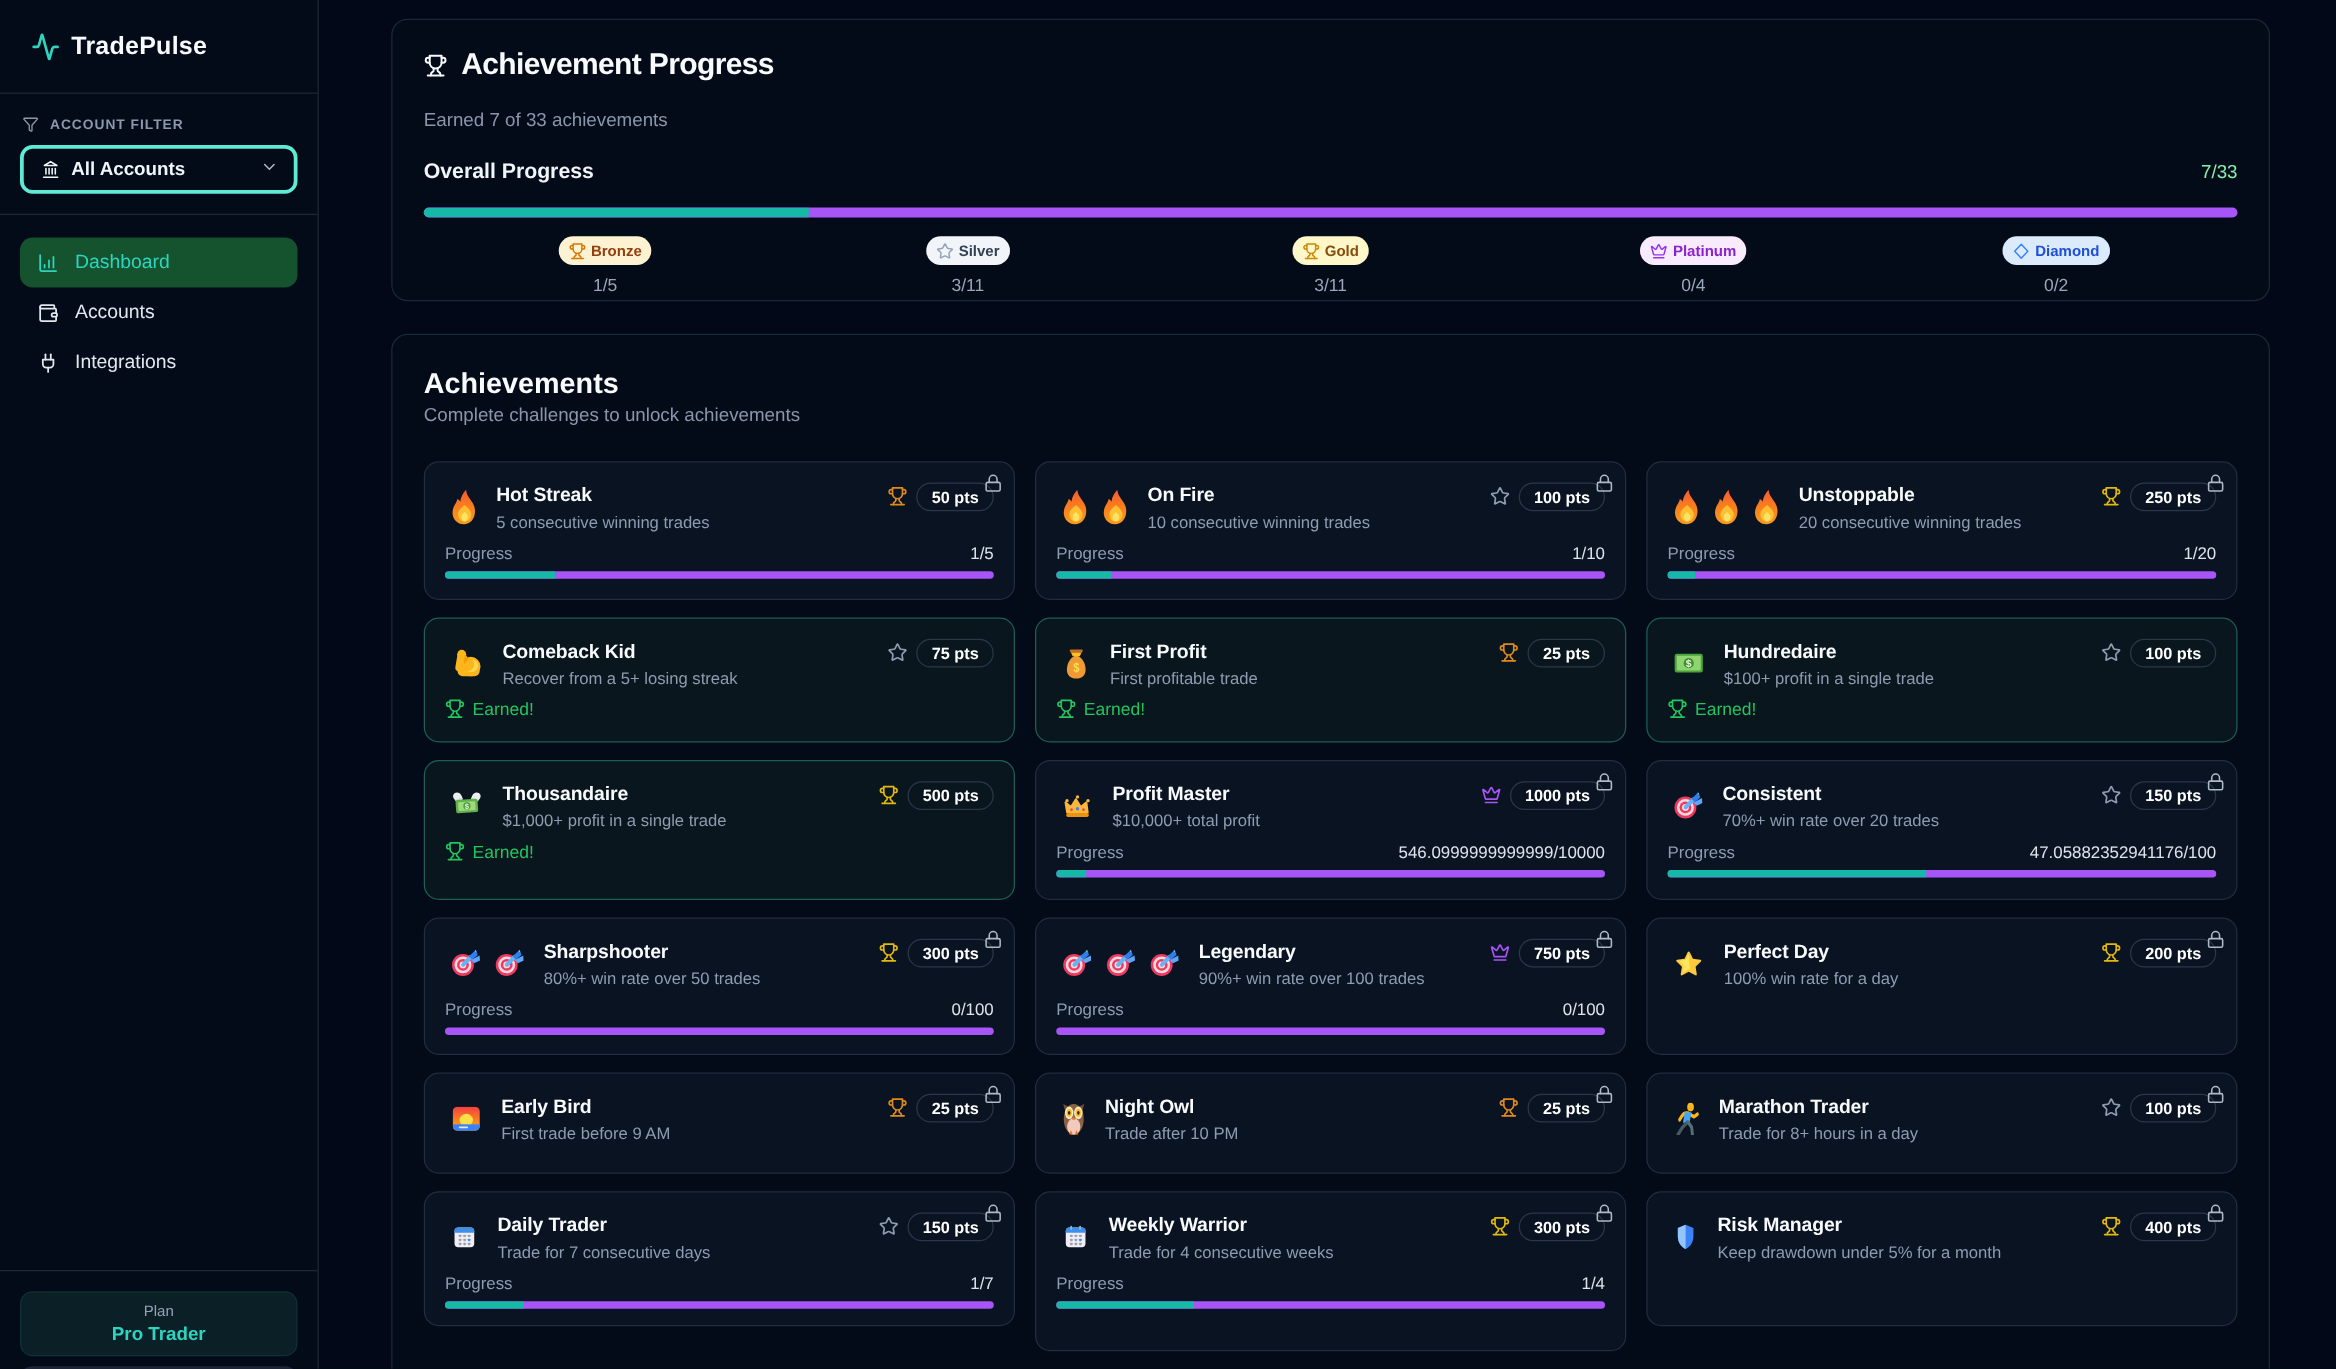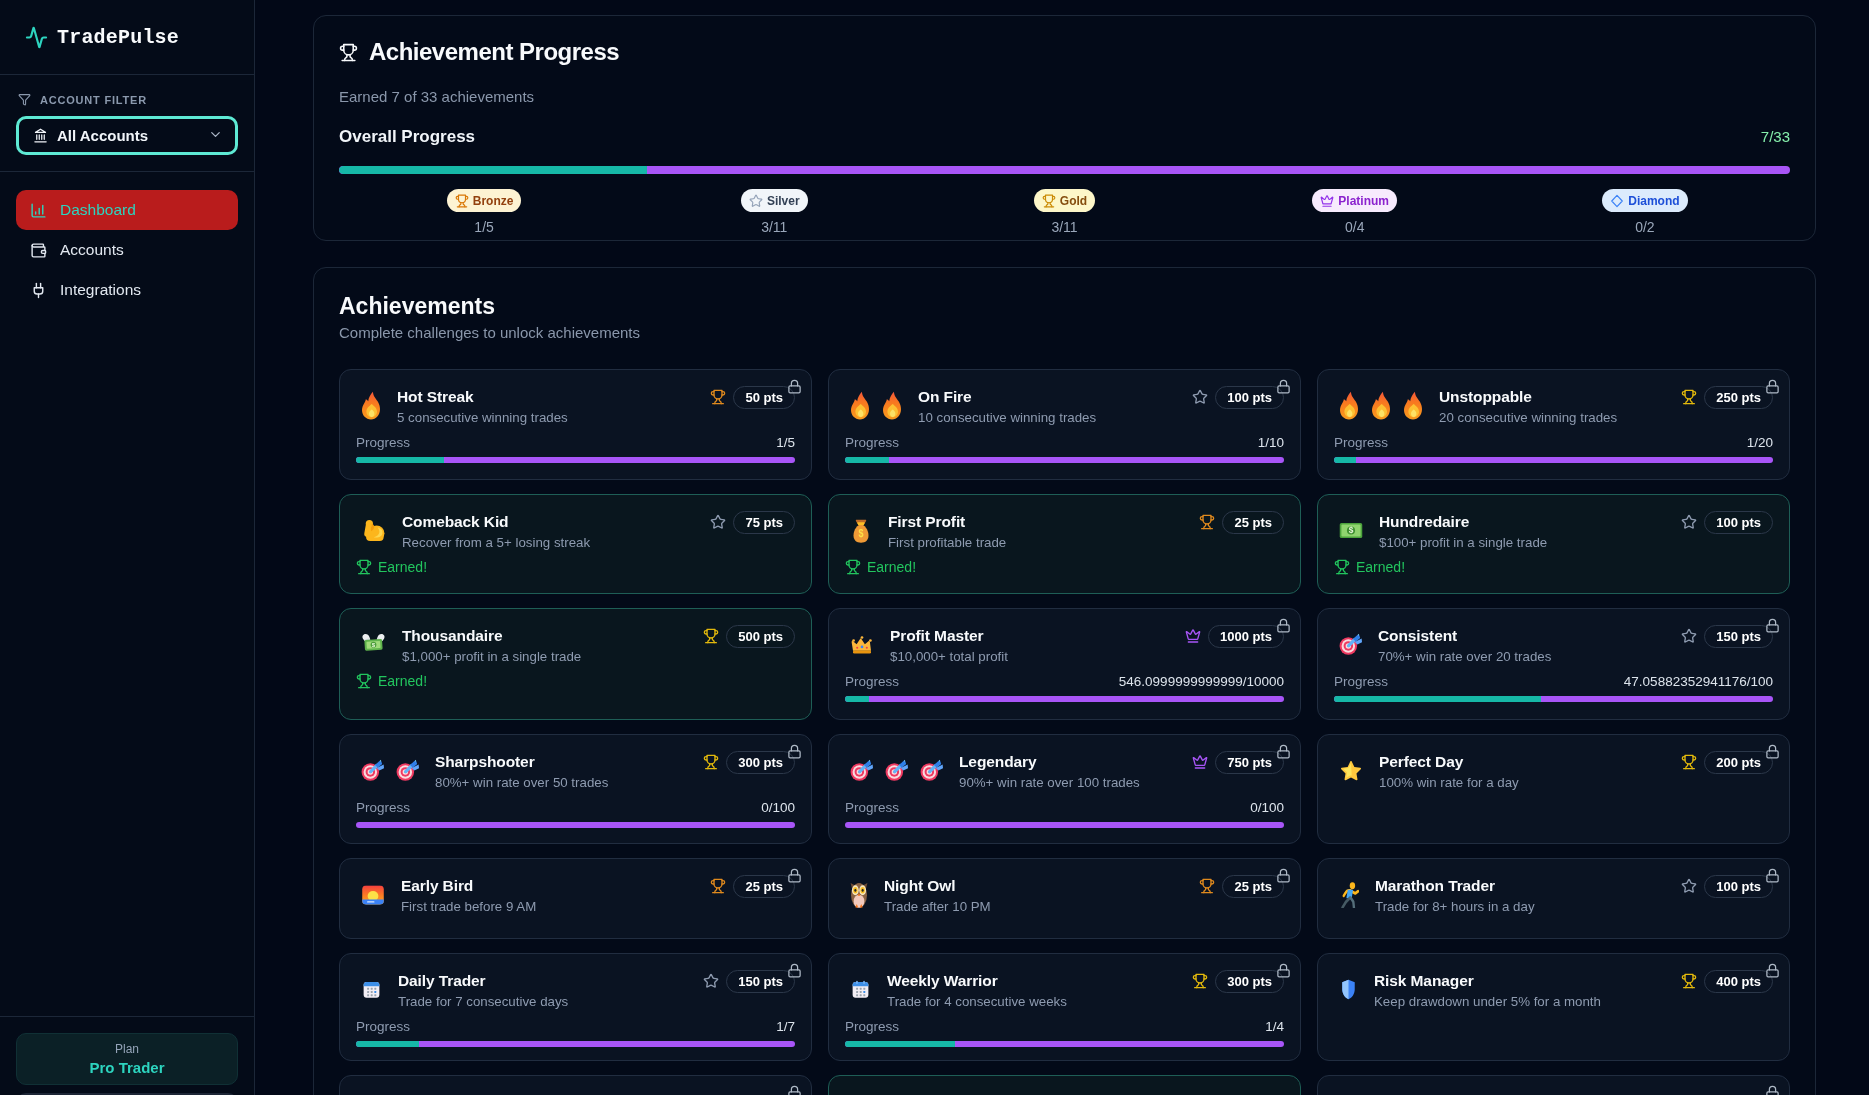--- a/index.html
+++ b/index.html
@@ -1,32 +1,32 @@
 <!DOCTYPE html>
 <html><head>
 <meta charset="utf-8">
 <style>
 * { margin:0; padding:0; box-sizing:border-box; }
 html,body { width:1869px; height:1095px; overflow:hidden; background:#020817; font-family:"Liberation Sans", sans-serif; }
 
 #side { position:fixed; left:0; top:0; width:255px; height:1095px; background:#040b18; border-right:1px solid #1c2738; }
 #logo { height:75px; border-bottom:1px solid #1c2738; display:flex; align-items:center; padding-left:25px; }
 #logo svg { width:23px; height:23px; }
-#logo .lt { color:#f8fafc; font-size:20px; font-weight:bold; margin-left:9px; letter-spacing:0.2px;font-family:Liberation Mono, monospace; }
+#logo .lt { color:#f8fafc; font-size:20px; font-weight:bold; margin-left:9px; letter-spacing:0.2px; }
 #filtsec { padding:16px; border-bottom:1px solid #1c2738; }
 #filtlab { display:flex; align-items:center; color:#8b99ad; font-size:11px; font-weight:bold; letter-spacing:0.8px; padding:2px 0 10px 2px; }
 #filtlab svg { width:13px; height:13px; margin-right:9px; }
 #seldd { height:39px; border:3px solid #5eead4; border-radius:10px; display:flex; align-items:center; padding:0 12px 0 14px; color:#f1f5f9; font-size:15px; font-weight:bold; }
 #seldd svg.bk { width:15px; height:15px; margin-right:9px; }
 #seldd .ch { margin-left:auto; }
 #seldd .ch svg { width:15px; height:15px; }
 #nav { padding:18px 16px; }
 .nitem { height:40px; border-radius:10px; display:flex; align-items:center; padding:0 14px; color:#e2e8f0; font-size:15.5px; font-weight:500; }
 .nitem svg { width:17px; height:17px; margin-right:13px; }
-.nitem.act { background:#b91c1c; color:#2dd4bf; }
+.nitem.act { background:#14532d; color:#2dd4bf; }
 #sbot { position:absolute; left:0; right:0; bottom:0; border-top:1px solid #1c2738; padding:16px 16px 0 16px; height:79px; }
 #plan { background:#0b2026; border:1px solid #103035; border-radius:10px; height:52px; text-align:center; padding-top:8px; }
 #plan .p1 { color:#94a3b8; font-size:12px; }
 #plan .p2 { color:#2dd4bf; font-size:15px; font-weight:bold; margin-top:3px; }
 #plan2 { background:#1d2636; border-radius:10px 10px 0 0; height:10px; margin-top:8px; }
 
 #main { margin-left:256px; padding:15px 53px 0 57px; }
 .card { background:#030a18; border:1px solid #1c2738; border-radius:13px; }
 #c1 { padding:22px 25px; height:226px; margin-bottom:26px; }
 #c1h { display:flex; align-items:center; }
@@ -856,21 +856,21 @@
             </span>
           </div>
           <div class="prow">
             <span class="pl">Progress</span>
             <span class="pv">1/7</span>
           </div>
           <div class="bar">
             <i style="width:14.3%"></i>
           </div>
         </div>
-        <div class="ach" style="height:108px">
+        <div class="ach" style="height:128px">
           <svg class="lock" viewBox="0 0 24 24" fill="none" stroke="#aeb9c6" stroke-width="2" stroke-linecap="round" stroke-linejoin="round">
             <rect width="18" height="11" x="3" y="11" rx="2" ry="2"></rect>
             <path d="M7 11V7a5 5 0 0 1 10 0v4"></path>
           </svg>
           <div class="top">
             <span class="icons">
               <svg class="em" viewBox="0 0 32 32" style="width:21px;height:21px">
                 <rect x="4" y="4.5" width="24" height="24" rx="4.5" fill="#f3eef5"></rect>
                 <path fill="#3d8fe8" d="M4 9a4.5 4.5 0 0 1 4.5-4.5h15A4.5 4.5 0 0 1 28 9v2H4z"></path>
                 <rect x="9.5" y="2.5" width="2.2" height="5" rx="1.1" fill="#7fb7f3"></rect>

